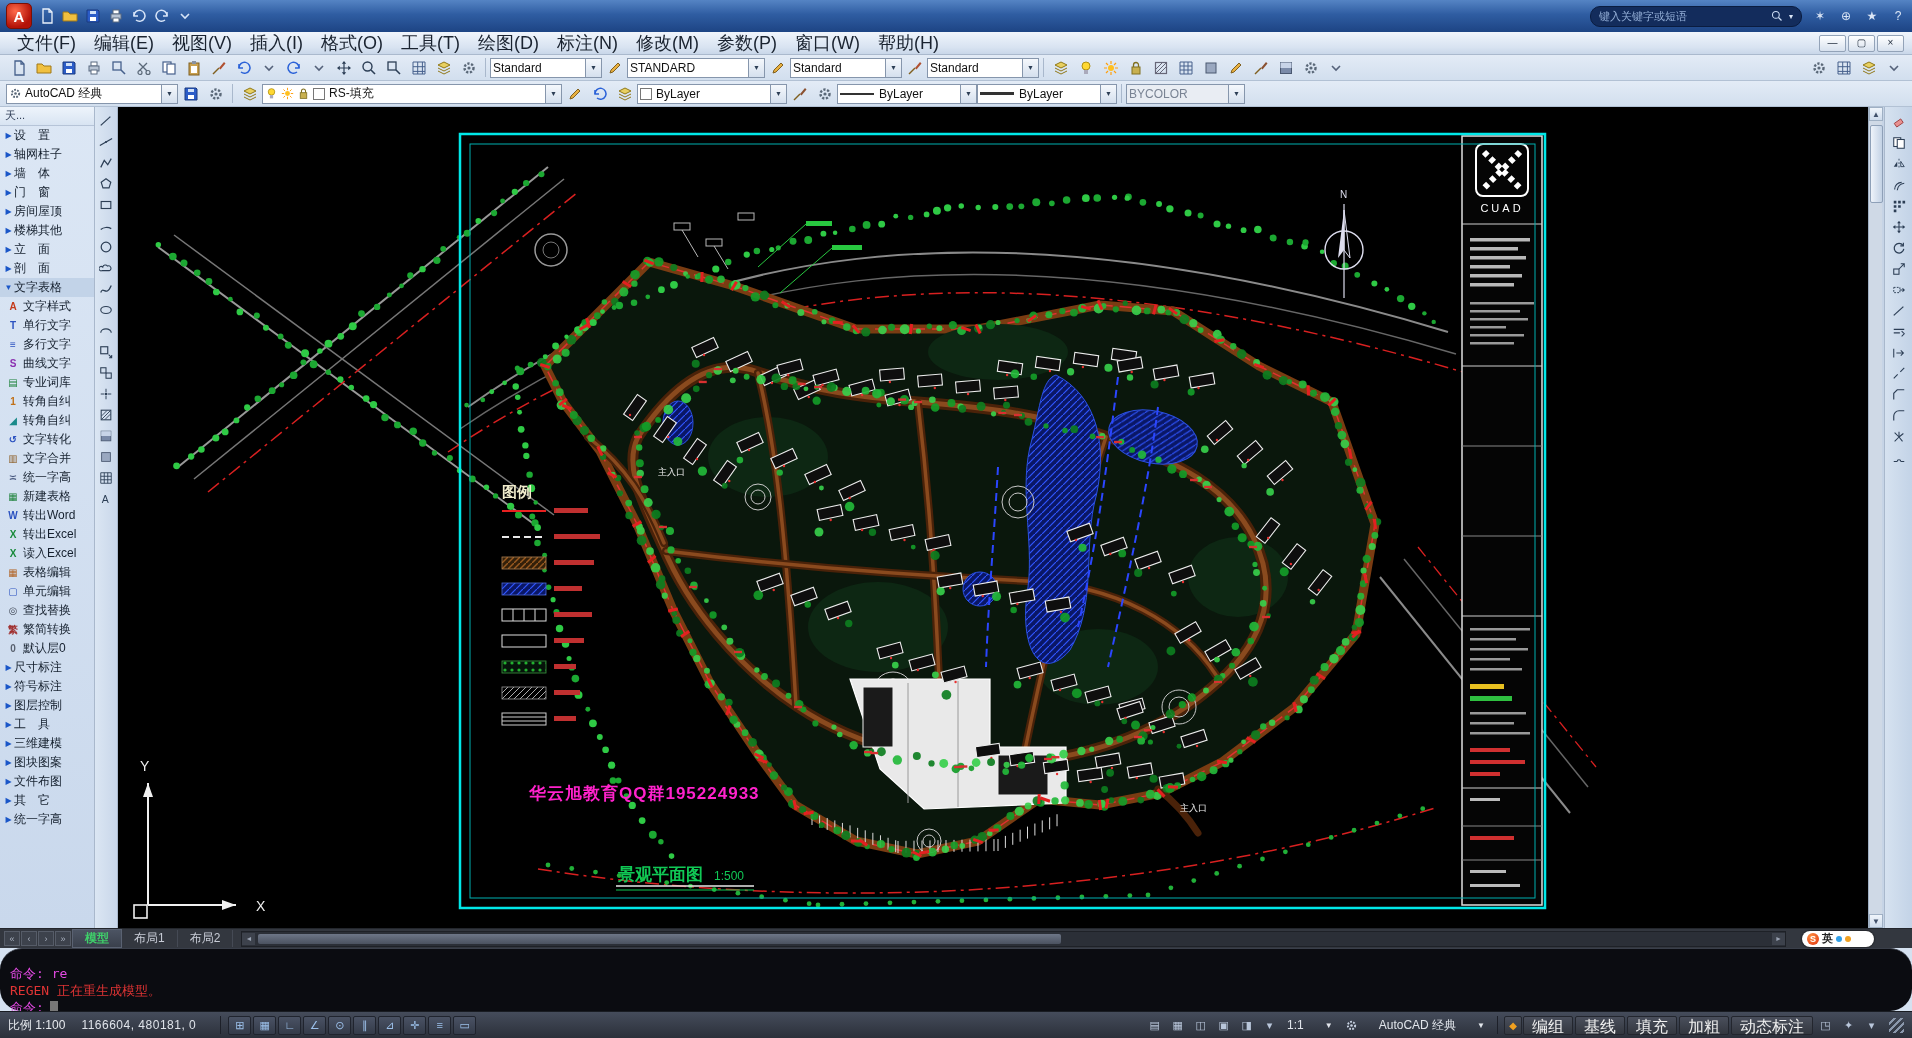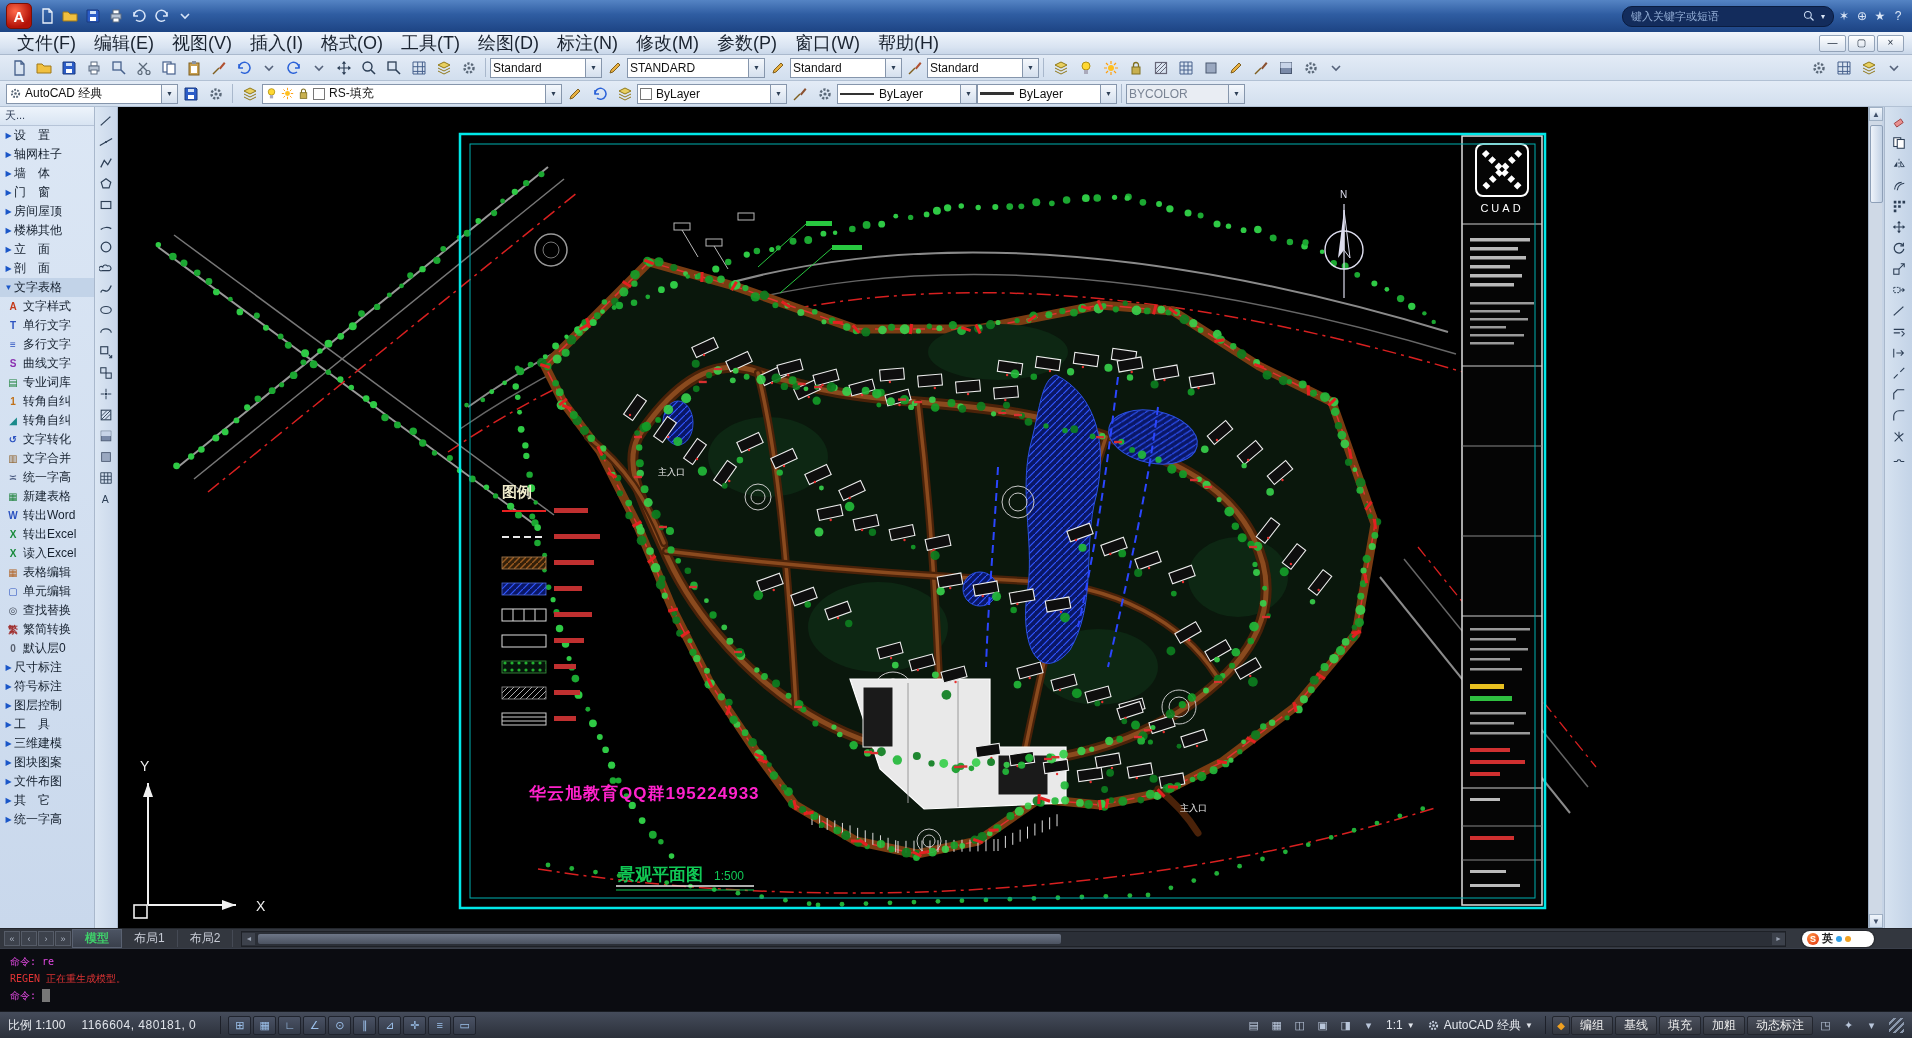--- a/index.html
+++ b/index.html
@@ -11,21 +11,21 @@
     background:linear-gradient(180deg,#5584c4 0%,#2f5da2 45%,#1d4484 100%);
     display:flex;align-items:center;padding:0 6px;box-sizing:border-box;}
   .applogo{width:24px;height:24px;border-radius:5px;background:radial-gradient(circle at 35% 30%,#ff6a4a,#b31208 70%);
     color:#fff;font-weight:bold;font-size:15px;display:flex;align-items:center;justify-content:center;margin-right:4px;
     border:1px solid #7a1005;}
   .qat{display:flex;align-items:center;gap:1px;}
   .qat .tb{width:22px;height:20px;}
   .titletext{position:absolute;left:0;right:0;text-align:center;color:#fff;font-size:12.5px;
     text-shadow:0 1px 2px #12305e;pointer-events:none;}
   .titletext b{font-weight:normal;margin-left:26px;}
-  .infocenter{margin-left:auto;display:flex;align-items:center;gap:2px;z-index:2;}
+  .infocenter{margin-left:auto;display:flex;align-items:center;gap:10px;z-index:2;}
   .searchbox{width:198px;height:19px;border-radius:10px;background:#132c5c;border:1px solid #0a1c40;
     display:flex;align-items:center;padding:0 6px;gap:4px;}
   .searchbox input{flex:1;background:transparent;border:none;outline:none;color:#cfe0f8;font-size:11px;min-width:0;}
   .searchbox input::placeholder{color:#93aed6;}
   .ic-top{color:#dbe6f6;font-size:12px;width:16px;text-align:center;}
   
   .menubar{position:absolute;left:0;top:32px;width:1912px;height:23px;
     background:linear-gradient(180deg,#f0f5fc,#d8e3f1 70%,#c9d7e9);border-bottom:1px solid #aab9cd;
     display:flex;align-items:center;padding:0 8px;box-sizing:border-box;}
   .menu-item{padding:2px 9px;color:#1a2330;font-size:18px;}
@@ -86,37 +86,37 @@
   .hs-right{margin-left:auto;}
   .imebar{width:62px;height:16px;border-radius:8px;background:#fff;display:flex;align-items:center;gap:3px;
     padding:0 5px;margin-left:8px;margin-right:34px;box-shadow:0 0 2px #000;}
   .ime-s{width:12px;height:12px;border-radius:50%;background:radial-gradient(circle at 35% 30%,#ff9040,#e03010);
     color:#fff;font-size:9px;font-weight:bold;text-align:center;line-height:12px;}
   .ime-en{font-size:11px;color:#222;font-weight:bold;}
   .ime-dot1{width:6px;height:6px;border-radius:50%;background:#2f9fe8;}
   .ime-dot2{width:6px;height:6px;border-radius:50%;background:#f0a020;}
   
   .cmd{position:absolute;left:0;top:948px;width:1912px;height:63px;background:#0b0c11;border-top:1px solid #3a3f4a;
-    font-family:"DejaVu Sans Mono","Liberation Mono",monospace;font-size:10px;padding:4px 10px;box-sizing:border-box;}
+    font-family:"DejaVu Sans Mono","Liberation Mono",monospace;font-size:13px;padding:16px 10px;box-sizing:border-box;border-radius:22px;}
   .cmd .l1{color:#e44ae4;line-height:17px;}
   .cmd .l2{color:#e03434;line-height:17px;}
   .cmd .lp{color:#e44ae4;line-height:17px;display:flex;align-items:center;gap:6px;}
   .caret{display:inline-block;width:8px;height:13px;background:#777;}
   
   .statusbar{position:absolute;left:0;top:1011px;width:1912px;height:27px;
     background:linear-gradient(180deg,#454c5b,#2b303a);border-top:1px solid #191c22;
     display:flex;align-items:center;padding:0 8px;box-sizing:border-box;color:#e6e9ee;}
   .st-scale{font-size:12px;margin-right:16px;}
   .st-coords{font-size:12px;letter-spacing:.5px;margin-right:18px;color:#dfe3ea;}
   .st-btn{width:23px;height:19px;margin:0 1px;font-size:11px;color:#9cc0ea;padding:0;
     background:linear-gradient(#4a5264,#343b49);border:1px solid #20242e;border-radius:2px;}
   .st-ic{width:21px;height:19px;margin:0 1px;font-size:11px;color:#b9c6da;padding:0;background:transparent;border:1px solid transparent;}
-  .st-combo{display:flex;align-items:center;gap:4px;font-size:12px;color:#e2e6ec;margin:0 6px;}
+  .st-combo{display:flex;align-items:center;gap:21px;font-size:12px;color:#e2e6ec;margin:0 6px;}
   .st-combo svg{width:13px;height:13px;color:#c8d2e2;}
-  .tzbtn{height:19px;padding:0 8px;margin:0 1px;font-size:12px;color:#efefef;
+  .tzbtn{height:19px;padding:0 8px;margin:0 1px;font-size:16px;color:#efefef;
     background:linear-gradient(#4a4f5c,#33373f);border:1px solid #23262e;border-radius:2px;}
   .tz-diamond{width:18px;height:19px;color:#f0a020;font-size:10px;background:linear-gradient(#4a4f5c,#33373f);
     border:1px solid #23262e;border-radius:2px;padding:0;}
   .sepd{width:1px;height:18px;background:#1d2029;margin:0 6px;}
   .grip{width:15px;height:15px;margin-left:6px;
     background:repeating-linear-gradient(135deg,transparent 0 3px,#8a97ab 3px 5px);}
   .hidden-defs{position:absolute;width:0;height:0;overflow:hidden;}
 </style>
 </head>
 <body>

